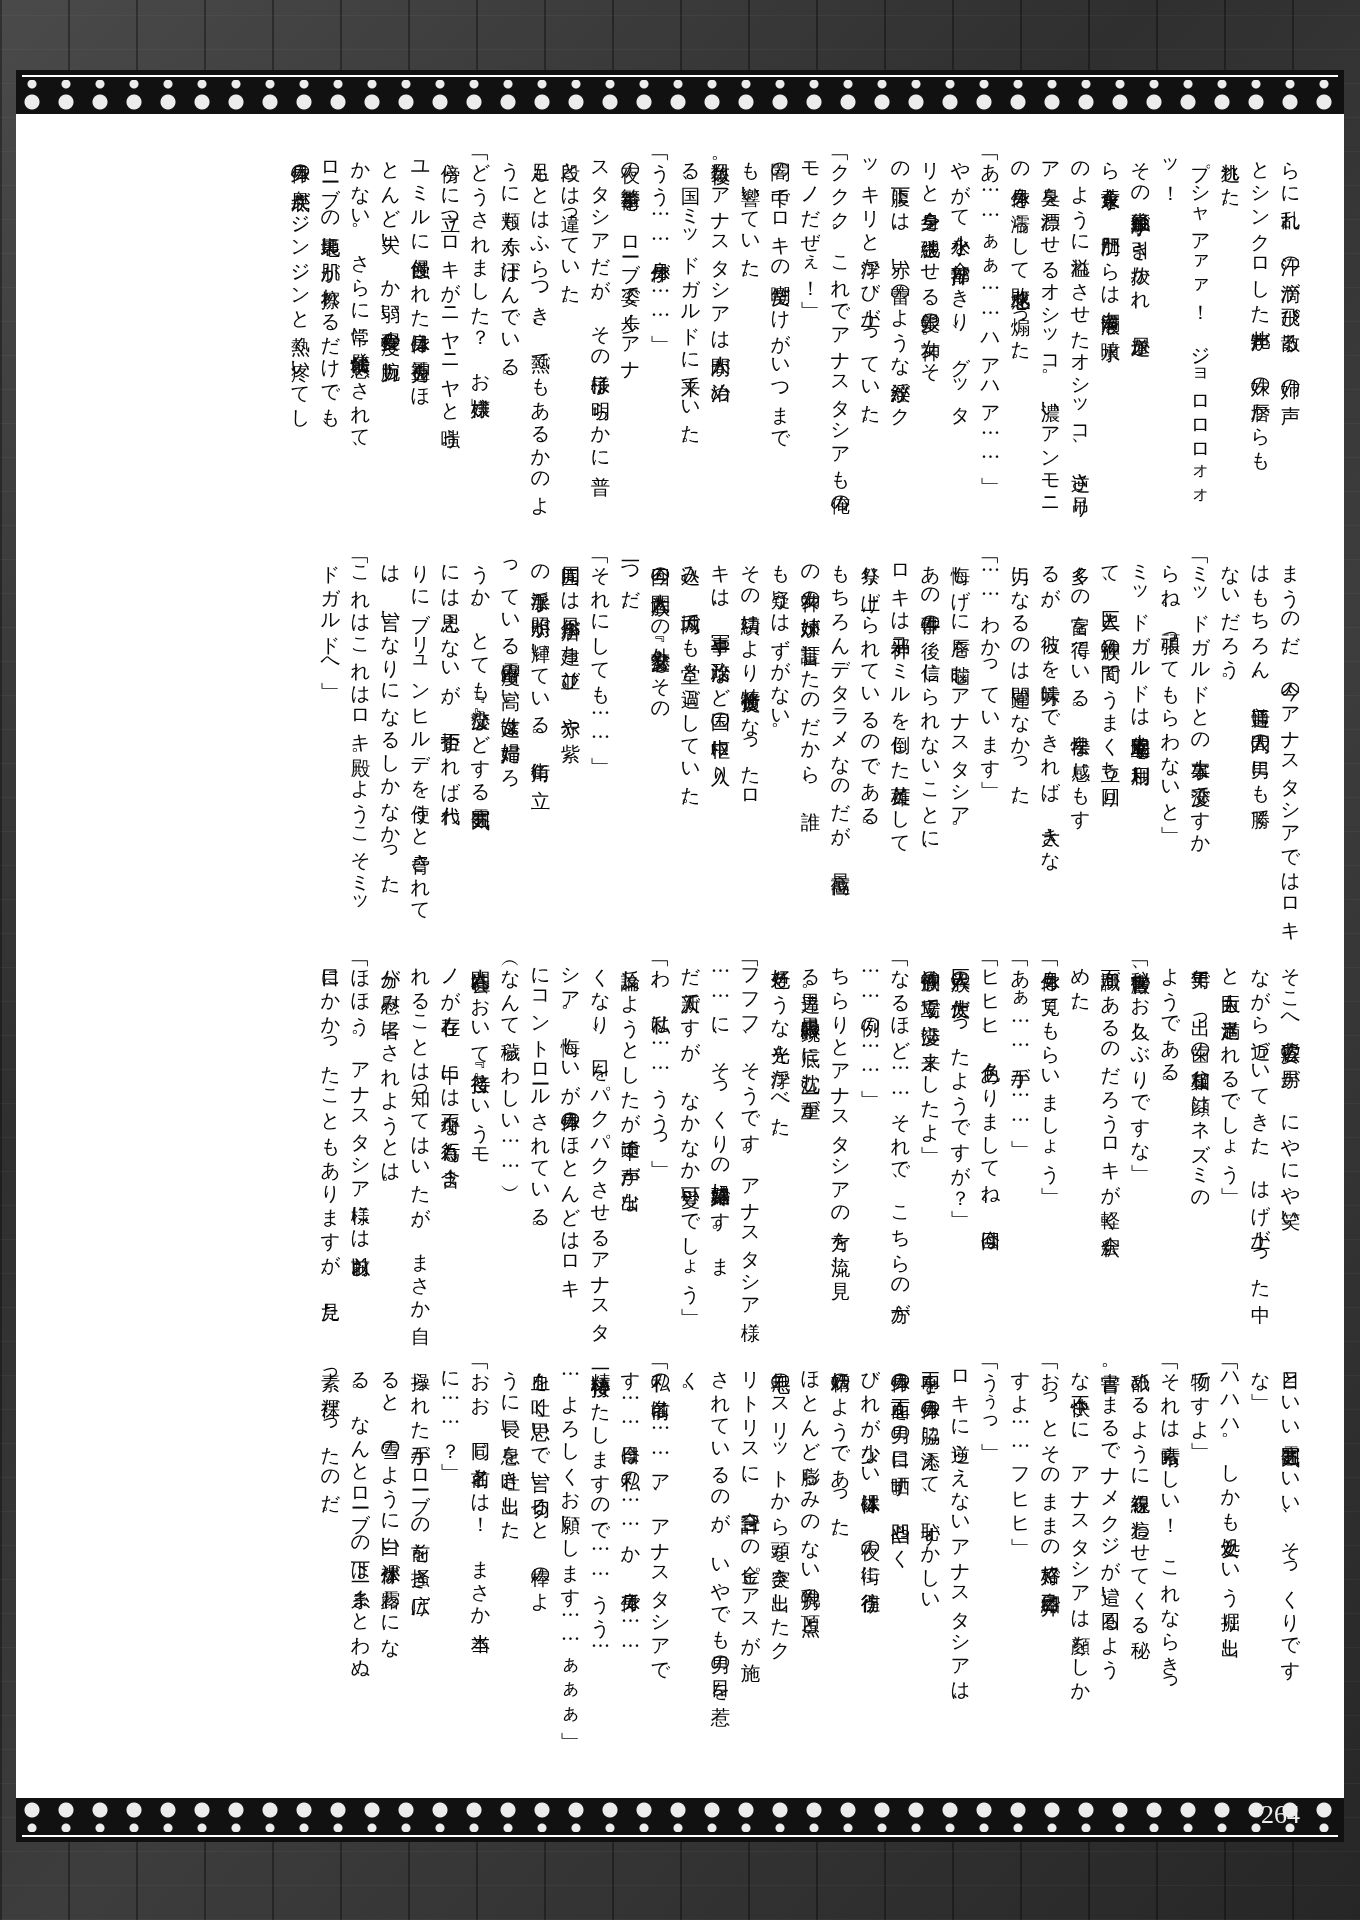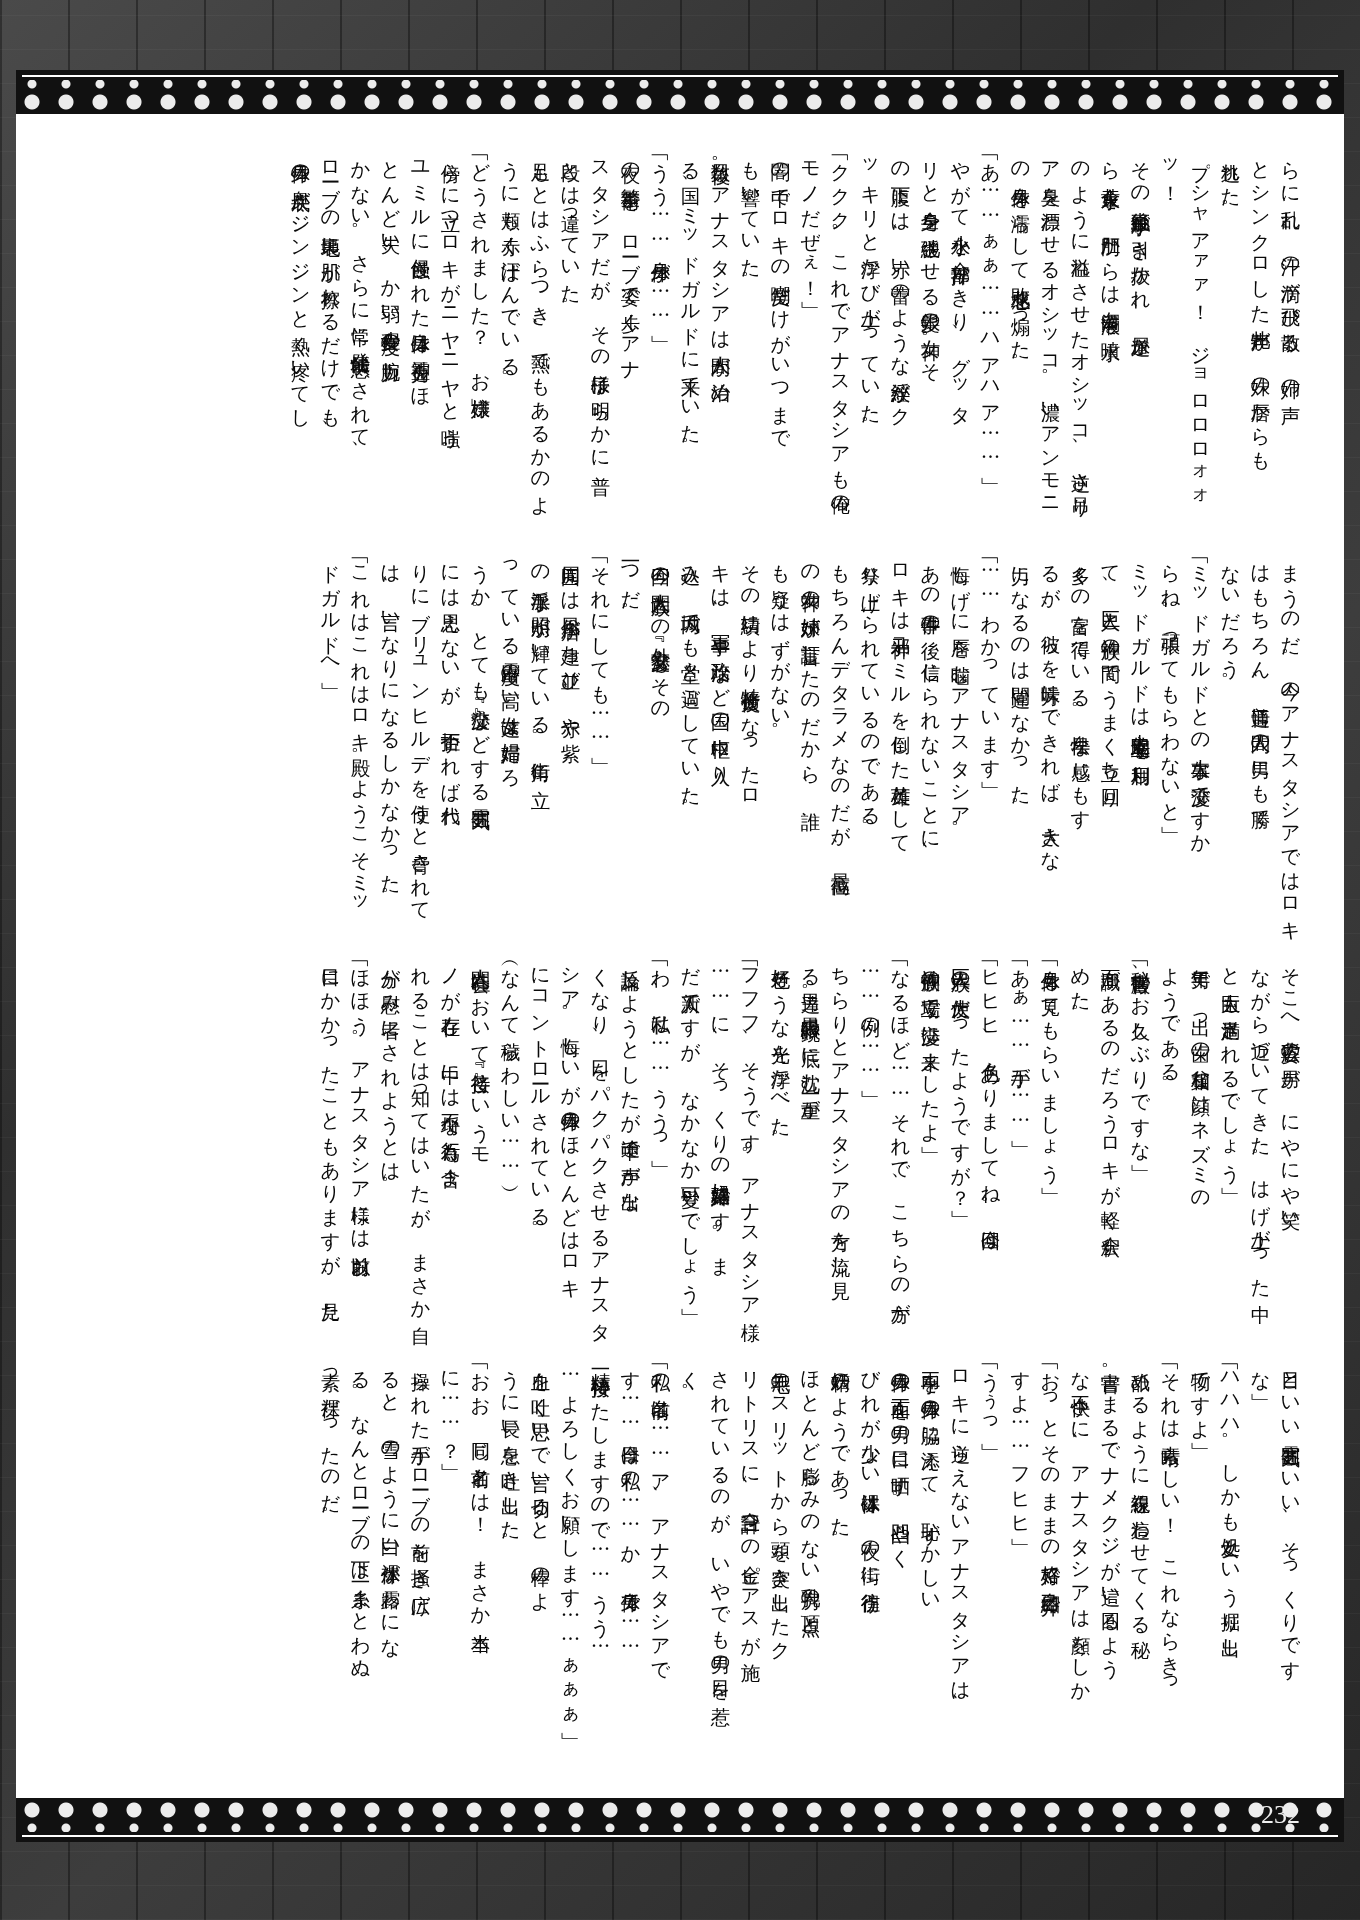--- a/index.html
+++ b/index.html
@@ -265,17 +265,17 @@
             <div class="col">ると、雪のように白い裸体が露わにな</div>
             <div class="col">る。なんとローブの下は一糸まとわぬ</div>
             <div class="col">素っ裸だったのだ。</div>
           </div>
       </div>
     </div>
 
     <div class="band bottom">
       <div class="band-line"></div>
       <div class="scallops"></div>
-      <div class="page-number-inner">232</div>
+      <div class="page-number-inner">264</div>
     </div>
 
   </div>
 </div>
 
 </body></html>

